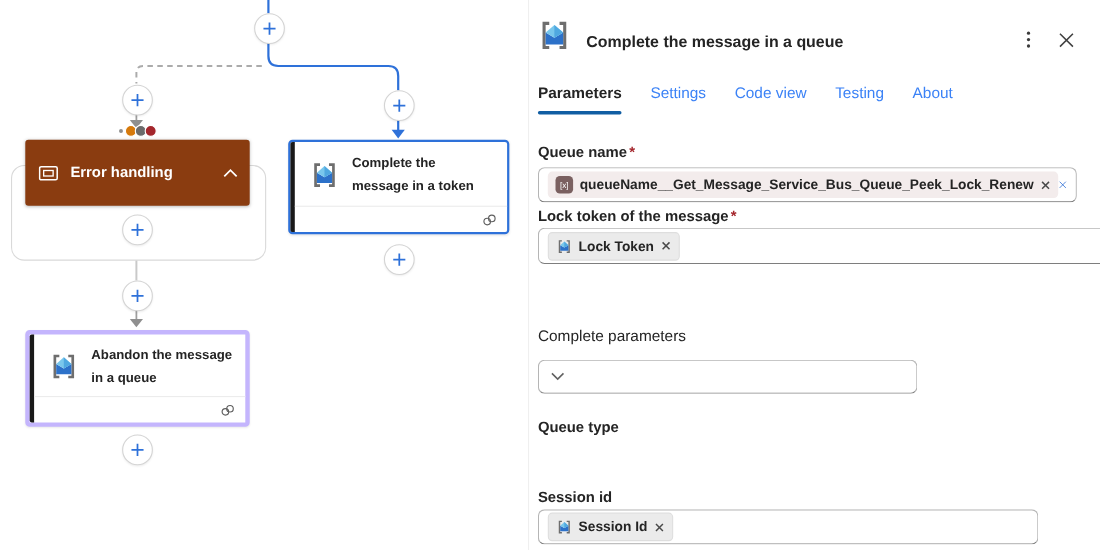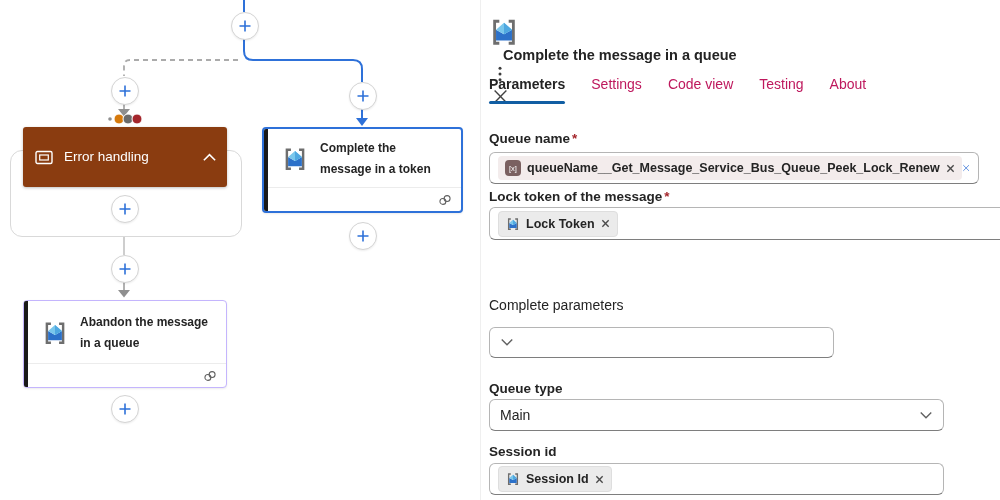--- a/index.html
+++ b/index.html
@@ -13,43 +13,43 @@
   .plus{position:absolute;width:26px;height:26px;border-radius:50%;background:#fff;
         border:1px solid #d4d4d4;box-shadow:0 1px 2px rgba(0,0,0,.07);
         display:flex;align-items:center;justify-content:center;cursor:pointer;}
 
   .scope-container{position:absolute;left:10px;top:150px;width:230px;height:85px;
         background:#fff;border:1px solid #d9d9d9;border-radius:12px;}
 
   .scope-header{position:absolute;left:23px;top:127px;width:204px;height:60px;
         background:#8a3c10;border-radius:3px;box-shadow:0 1px 3px rgba(0,0,0,.25);
         display:flex;align-items:center;padding:0 10px 0 12px;box-sizing:border-box;cursor:pointer;}
-  .scope-header .txt{flex:1;margin-left:11px;color:#fff;font-size:13.5px;font-weight:400;line-height:20px;}
-
-  .node{position:absolute;background:#fff;border:1px solid #c4b5fd;border-radius:4px;
+  .scope-header .txt{flex:1;margin-left:11px;color:#fff;font-size:13.5px;font-weight:700;line-height:20px;}
+
+  .node{position:absolute;background:#fff;border:4px solid #c4b5fd;border-radius:4px;
         box-sizing:border-box;box-shadow:0 1px 2px rgba(0,0,0,.08);cursor:pointer;}
   .node.selected{border:2px solid #2E71D9;}
   .node .stripe{position:absolute;left:0;top:0;bottom:0;width:4px;background:#191919;border-radius:2px 0 0 2px;}
   .node .body{position:absolute;left:4px;right:0;top:0;bottom:23px;display:flex;align-items:center;padding-left:14px;}
   .node .title{margin-left:12px;font-size:12px;font-weight:700;color:#242424;line-height:21px;}
   .node .divider{position:absolute;left:4px;right:0;bottom:23px;height:1px;background:#ececec;}
   .node .footer{position:absolute;left:4px;right:0;bottom:0;height:23px;display:flex;align-items:center;justify-content:flex-end;padding-right:9px;}
 
   .node-complete{left:262px;top:127px;width:201px;height:86px;}
   .node-abandon{left:23px;top:300px;width:204px;height:88px;}
 
   
   .panel{position:absolute;left:480px;top:0;width:520px;height:500px;background:#fff;border-left:1px solid #efefef;box-sizing:border-box;}
-  .panel-header{position:absolute;left:8px;top:17px;right:20px;display:flex;align-items:flex-start;flex-direction:column;}
+  .panel-header{position:absolute;left:8px;top:17px;right:20px;display:flex;align-items:flex-end;}
   .panel-title{margin-left:14px;font-size:14.5px;font-weight:700;color:#242424;flex:1;}
   .icon-btn{width:22px;height:22px;display:flex;align-items:center;justify-content:center;cursor:pointer;}
   .kebab{margin-right:12px;}
 
   .tabs{position:absolute;left:8px;top:76px;display:flex;}
-  .tab{position:relative;margin-right:26px;padding-bottom:12px;font-size:14px;color:#be185d;cursor:pointer;}
+  .tab{position:relative;margin-right:26px;padding-bottom:12px;font-size:14px;color:#3b82f6;cursor:pointer;}
   .tab.active{font-weight:700;color:#242424;}
   .tab.active .tab-underline{position:absolute;left:0;right:0;bottom:0;height:3px;border-radius:2px;background:#115EA3;}
 
   .flabel{position:absolute;left:8px;font-size:13.5px;font-weight:700;color:#242424;}
   .req{color:#A4262C;margin-left:2px;font-weight:700;}
 
   .field{position:absolute;left:8px;background:#fff;border:1px solid #b5b5b5;border-bottom-color:#7e7e7e;
          border-radius:6px;box-sizing:border-box;display:flex;align-items:center;padding:0 8px;cursor:text;}
   .field .spacer{flex:1;}
 
@@ -263,26 +263,20 @@
     </div>
 
     <div class="heading" style="top:297px">Complete parameters</div>
     <div class="dropdown" style="top:327px;width:345px;height:31px">
       <svg width="14" height="9" viewBox="0 0 16 10">
         <path d="M2 1.5 L8 7.5 L14 1.5" fill="none" stroke="#616161" stroke-width="1.6"></path>
       </svg>
     </div>
 
     <div class="flabel" style="top:381px">Queue type</div>
-    <div class="dropdown" style="top:399px;width:455px;height:32px">
-      <span class="dd-value dark">Main</span>
-      <svg width="14" height="9" viewBox="0 0 16 10">
-        <path d="M2 1.5 L8 7.5 L14 1.5" fill="none" stroke="#616161" stroke-width="1.6"></path>
-      </svg>
-    </div>
 
     <div class="flabel" style="top:444px">Session id</div>
     <div class="field" style="top:463px;width:455px;height:32px">
       <div class="pill token">
         <svg width="14" height="14" viewBox="0 0 32 32">
           <path d="M11 4.5 H6 V28 H11" fill="none" stroke="#6e6e6e" stroke-width="3"></path>
           <path d="M21 4.5 H26 V28 H21" fill="none" stroke="#6e6e6e" stroke-width="3"></path>
           <path d="M7.5 13.5 L16 18.5 L24.5 13.5 V25 H7.5 Z" fill="#2c71c9"></path>
           <path d="M7.5 13.5 L16 6 L24.5 13.5 L16 18.5 Z" fill="#79c7ec"></path>
           <path d="M16 6 L24.5 13.5 L16 18.5 Z" fill="#4fa8e0"></path>

